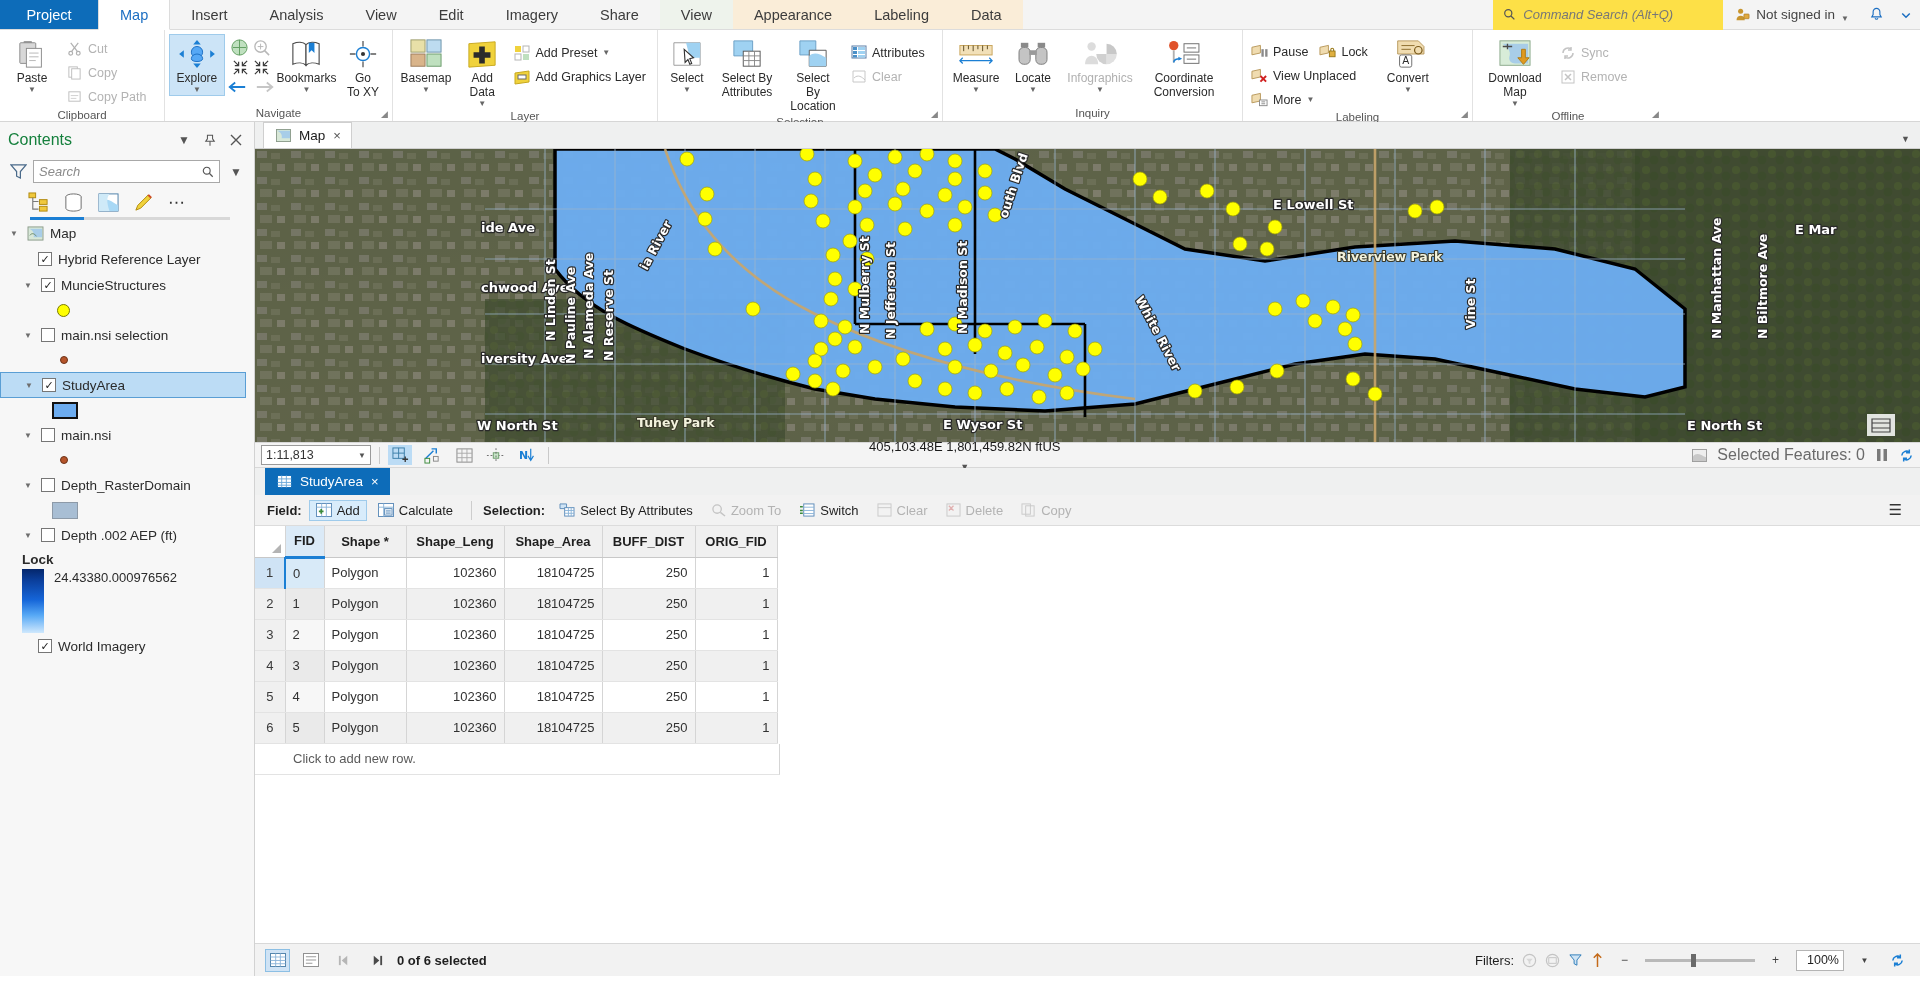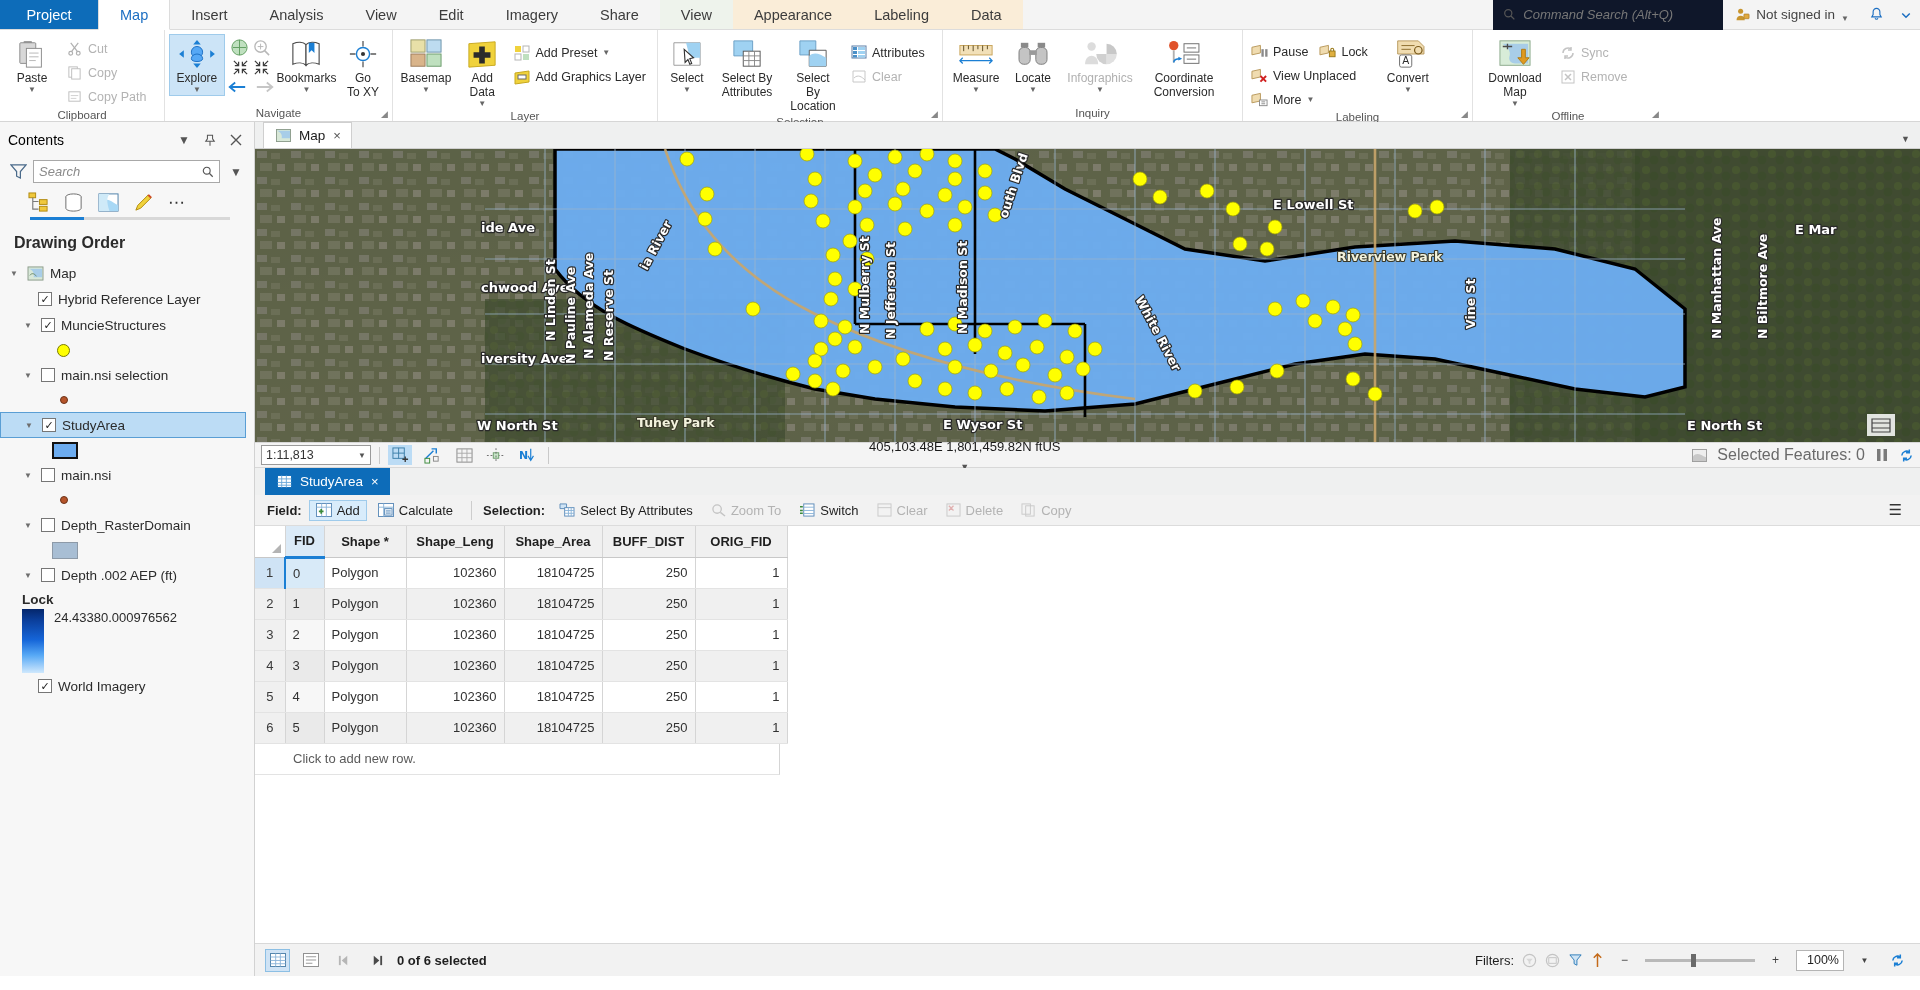--- a/index.html
+++ b/index.html
@@ -11,21 +11,21 @@
     border-bottom:1px solid #dcdcdc; position:relative; }
   .proj-btn{ width:98px; background:#0d6cb9; color:#fff; display:flex;
     align-items:center; justify-content:center; font-size:14.5px; cursor:pointer;}
   .rtab{ padding:0 21px; display:flex; align-items:center; font-size:14.5px;
     color:#3c3c3c; cursor:pointer; white-space:nowrap;}
   .rtab.active{ background:#fff; border-left:1px solid #dcdcdc; border-right:1px solid #dcdcdc;
     border-bottom:1px solid #fff; margin-bottom:-1px; color:#1b6ec2; }
   .ctxgroup{ display:flex; background:#faedd8; }
   .ctxgroup .rtab.ctxactive{ background:#eef3ec; }
   .tb-right{ margin-left:auto; display:flex; align-items:center; gap:0; }
-  .cmdsearch{ width:230px; height:30px; background:#0f172a; display:flex; align-items:center;
+  .cmdsearch{ width:230px; height:30px; background:#fde047; display:flex; align-items:center;
     gap:7px; padding:0 10px; font-style:italic; color:#777; font-size:13px; }
   .signin{ display:flex; align-items:flex-end; gap:6px; padding:0 12px; color:#444; font-size:13.5px;}
   .ticon{ padding:0 8px; display:flex; align-items:center; color:#1b6ec2; font-size:15px;}
 
   
   .ribbon{ height:92px; background:#fff; display:flex; position:relative;
      border-bottom:1px solid #d6d6d6; }
   .rgroup{ display:flex; flex-direction:column; position:relative;
     border-right:1px solid #e2e2e2; padding:0 4px; }
   .rgroup-body{ flex:1; display:flex; align-items:flex-start; padding-top:4px; gap:2px;}
@@ -46,21 +46,21 @@
   .smallbtn{ display:flex; align-items:center; gap:5px; padding:2px 6px 2px 3px; cursor:pointer;
      font-size:12.5px; border:1px solid transparent; white-space:nowrap; color:#2b2b2b;}
   .smallbtn.dis{ color:#b3b3b3; }
   .smallbtn .ico{ width:17px; height:17px; display:flex; align-items:center; justify-content:center;}
 
   
   .main{ display:flex; height:854px; }
   .contents{ width:255px; background:#f7f7f7; border-right:1px solid #d2d2d2;
       display:flex; flex-direction:column; }
   .cont-head{ height:36px; display:flex; align-items:center; padding:0 8px; gap:6px;}
-  .cont-title{ font-size:14px; color:#000000; flex:1;}
+  .cont-title{ font-size:16px; color:#15803d; flex:1;}
   .cont-hicon{ color:#555; font-size:12px; cursor:pointer; padding:2px 4px;}
   .cont-search{ display:flex; align-items:center; gap:6px; padding:2px 8px 6px 10px;}
   .searchbox{ flex:1; height:23px; border:1px solid #a8a8a8; background:#fff; display:flex;
       align-items:center; padding:0 5px; font-style:italic; color:#8a8a8a; font-size:13px;}
   .searchbox .sico{ margin-left:auto; color:#555; font-style:normal; }
   .cont-tabs{ display:flex; align-items:center; gap:14px; padding:3px 0 0 28px; }
   .cont-tab{ cursor:pointer; display:flex; align-items:center; }
   .tabline{ height:3px; width:200px; margin:4px 0 0 30px; background:#d8d8d8; position:relative;}
   .tabline::before{ content:""; position:absolute; left:0; top:0; height:3px; width:54px; background:#1b7fd4;}
   .draworder{ font-size:16px; font-weight:bold; color:#2b2b2b; padding:14px 0 8px 14px;}
@@ -707,21 +707,20 @@
       <span class="cont-tab">
         <svg width="21" height="21" viewBox="0 0 22 22">
             <path d="M3 19l2-5L16 3l3 3L8 17z" fill="#f0d23c" stroke="#b08a10"></path>
             <path d="M16 3l3 3" stroke="#d04a2a" stroke-width="2"></path>
           </svg>
       </span>
       <span class="cont-tab" style="font-size:17px;color:#333;letter-spacing:1px">⋯</span>
     </div>
     <div class="tabline"></div>
 
-    <div class="draworder">Drawing Order</div>
 
     <div class="tocrow">
       <span class="expander">▼</span>
       <span>
           <svg width="17" height="15" viewBox="0 0 18 16">
             <rect x="1" y="1" width="16" height="14" fill="#d8e8d8" stroke="#8a9a8a"></rect>
             <path d="M2 3c4 1 6 5 5 9h9V3z" fill="#a8cde8"></path>
             <path d="M3 10c2-3 5-2 7 1" fill="none" stroke="#6a8a6a"></path>
           </svg>
         </span>
@@ -1196,21 +1195,21 @@
       <div class="gridwrap">
         <table class="attr">
           <thead>
             <tr>
               <th class="rowhdr"></th>
               <th class="fidh" style="width:39px">FID</th>
               <th style="width:82px">Shape *</th>
               <th style="width:98px">Shape_Leng</th>
               <th style="width:98px">Shape_Area</th>
               <th style="width:93px">BUFF_DIST</th>
-              <th style="width:92px">ORIG_FID</th>
+              <th style="width:82px">ORIG_FID</th>
             </tr>
           </thead>
           <tbody>
             <tr class="r1">
               <td class="rownum">1</td>
               <td class="fid">0</td>
               <td class="txt">Polygon</td>
               <td class="num">102360</td>
               <td class="num">18104725</td>
               <td class="num">250</td>

